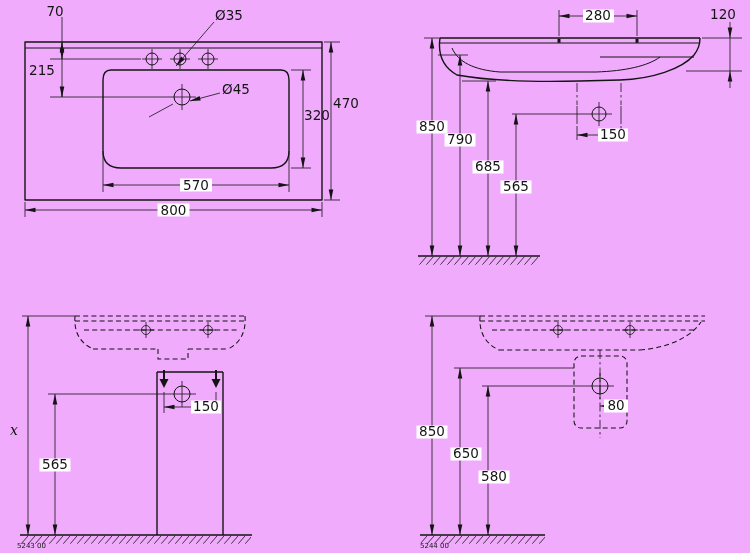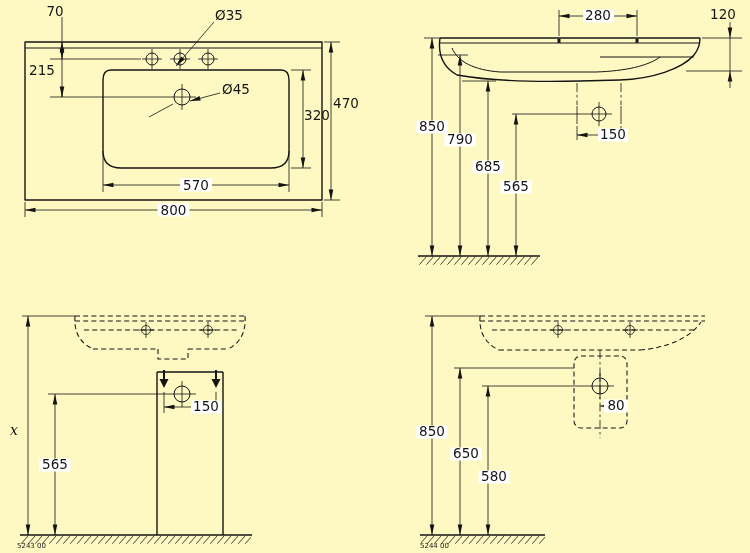--- a/index.html
+++ b/index.html
@@ -1,16 +1,16 @@
 <!DOCTYPE html>
 <html><head>
 <meta charset="utf-8">
 <style>
   html,body{margin:0;padding:0;background:#fff}
-  .stage{width:750px;height:553px;background:#fef9c3;position:relative;overflow:hidden}
+  .stage{width:750px;height:553px;background:#f0abfc;position:relative;overflow:hidden}
   svg{display:block}
   .ol{fill:none;stroke:#141414;stroke-width:1.4;stroke-linejoin:round;stroke-linecap:butt}
   .md{fill:none;stroke:#141414;stroke-width:1}
   .tl{fill:none;stroke:#141414;stroke-width:0.8}
   .ar{stroke:#141414;stroke-width:2}
   .dsh{fill:none;stroke:#141414;stroke-width:1.05;stroke-dasharray:5 3.2}
   .cl{fill:none;stroke:#141414;stroke-width:0.8;stroke-dasharray:9 3 2.5 3}
   .blk{fill:#141414;stroke:none}
   .bgw{fill:#fff;stroke:none}
   text{font-family:"DejaVu Sans","Liberation Sans",sans-serif;font-size:13.5px;fill:#141414}

